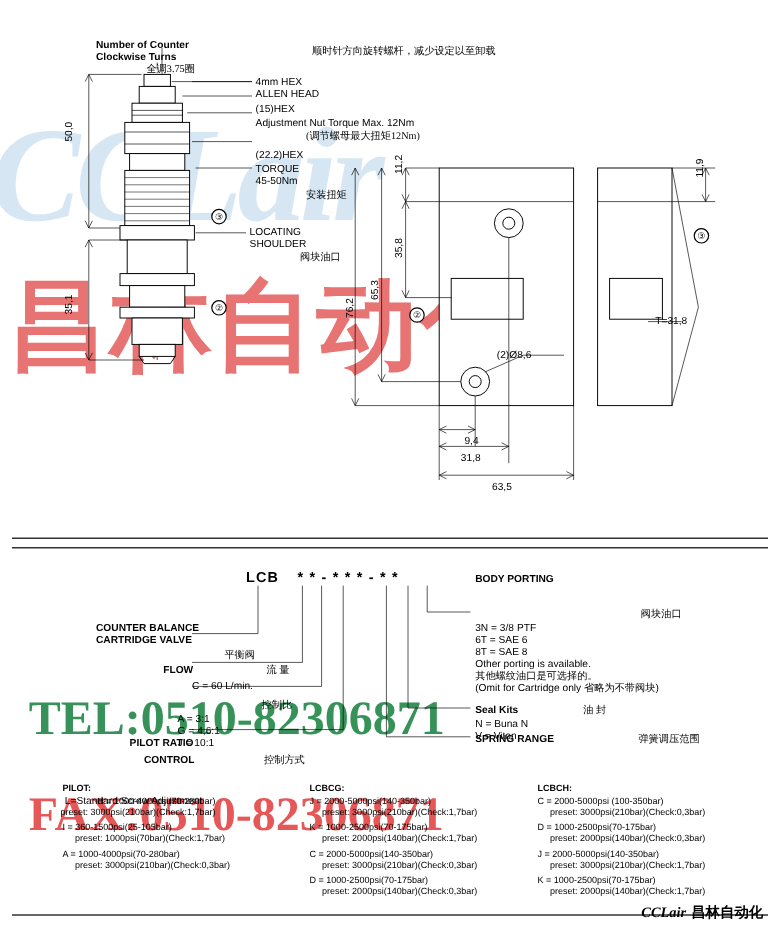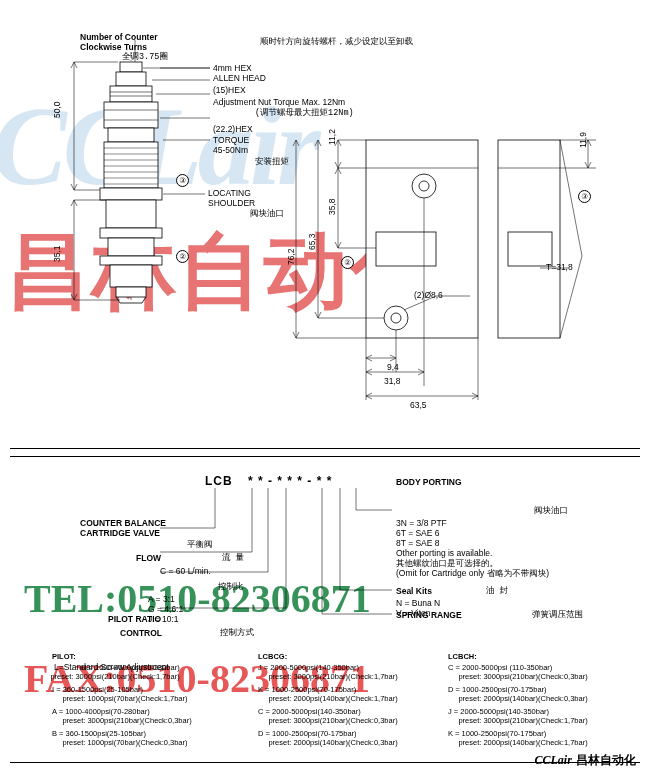--- a/index.html
+++ b/index.html
@@ -42,21 +42,21 @@
   }
   .wm-tel2{
     left:24px;top:655px;
     font-size:40px;font-weight:bold;color:#e23b3b;
     font-family:"Liberation Serif", serif;
     opacity:.85;
   }
 
   
   .t{position:absolute;font-size:8.5px;line-height:10px;white-space:pre;}
-  .t.cn{font-family:Liberation Mono, monospace;padding-left:42px;}
+  .t.cn{font-family:Liberation Serif, serif;padding-left:42px;}
   .t.b{font-weight:bold;}
   .t.s{font-size:7.5px;line-height:9px;}
 
   
   svg{position:absolute;left:0;top:0;overflow:visible;}
   .ln{stroke:#000;stroke-width:.8;fill:none;}
   .ln-thin{stroke:#000;stroke-width:.55;fill:none;}
   .ln-dash{stroke:#000;stroke-width:.55;fill:none;stroke-dasharray:6 2 1 2;}
   .fillw{fill:#fff;stroke:#000;stroke-width:.8;}
   .hatch{fill:none;stroke:#000;stroke-width:.45;}
@@ -316,35 +316,33 @@
   <div class="t b" style="left:396px;top:610px;">SPRING RANGE</div>
   <div class="t cn" style="left:490px;top:610px;">弹簧调压范围</div>
 
   <div class="t b s" style="left:52px;top:652px;">PILOT:</div>
   <div class="t s" style="left:40px;top:663px;text-align:right;">H = 1000-4000psi(70-280bar)
      preset: 3000psi(210bar)(Check:1,7bar)</div>
   <div class="t s" style="left:52px;top:685px;">I = 360-1500psi(25-105bar)
      preset: 1000psi(70bar)(Check:1,7bar)</div>
   <div class="t s" style="left:52px;top:707px;">A = 1000-4000psi(70-280bar)
      preset: 3000psi(210bar)(Check:0,3bar)</div>
-  <div class="t s" style="left:52px;top:729px;">B = 360-1500psi(25-105bar)
-     preset: 1000psi(70bar)(Check:0,3bar)</div>
 
   <div class="t b s" style="left:258px;top:652px;">LCBCG:</div>
   <div class="t s" style="left:258px;top:663px;">J = 2000-5000psi(140-350bar)
      preset: 3000psi(210bar)(Check:1,7bar)</div>
   <div class="t s" style="left:258px;top:685px;">K = 1000-2500psi(70-175bar)
      preset: 2000psi(140bar)(Check:1,7bar)</div>
   <div class="t s" style="left:258px;top:707px;">C = 2000-5000psi(140-350bar)
      preset: 3000psi(210bar)(Check:0,3bar)</div>
   <div class="t s" style="left:258px;top:729px;">D = 1000-2500psi(70-175bar)
      preset: 2000psi(140bar)(Check:0,3bar)</div>
 
   <div class="t b s" style="left:448px;top:652px;">LCBCH:</div>
-  <div class="t s" style="left:448px;top:663px;">C = 2000-5000psi (110-350bar)
+  <div class="t s" style="left:448px;top:663px;">C = 2000-5000psi (100-350bar)
      preset: 3000psi(210bar)(Check:0,3bar)</div>
   <div class="t s" style="left:448px;top:685px;">D = 1000-2500psi(70-175bar)
      preset: 2000psi(140bar)(Check:0,3bar)</div>
   <div class="t s" style="left:448px;top:707px;">J = 2000-5000psi(140-350bar)
      preset: 3000psi(210bar)(Check:1,7bar)</div>
   <div class="t s" style="left:448px;top:729px;">K = 1000-2500psi(70-175bar)
      preset: 2000psi(140bar)(Check:1,7bar)</div>
 
   <div class="footer-brand">
     <span class="cc">CCLair</span>

